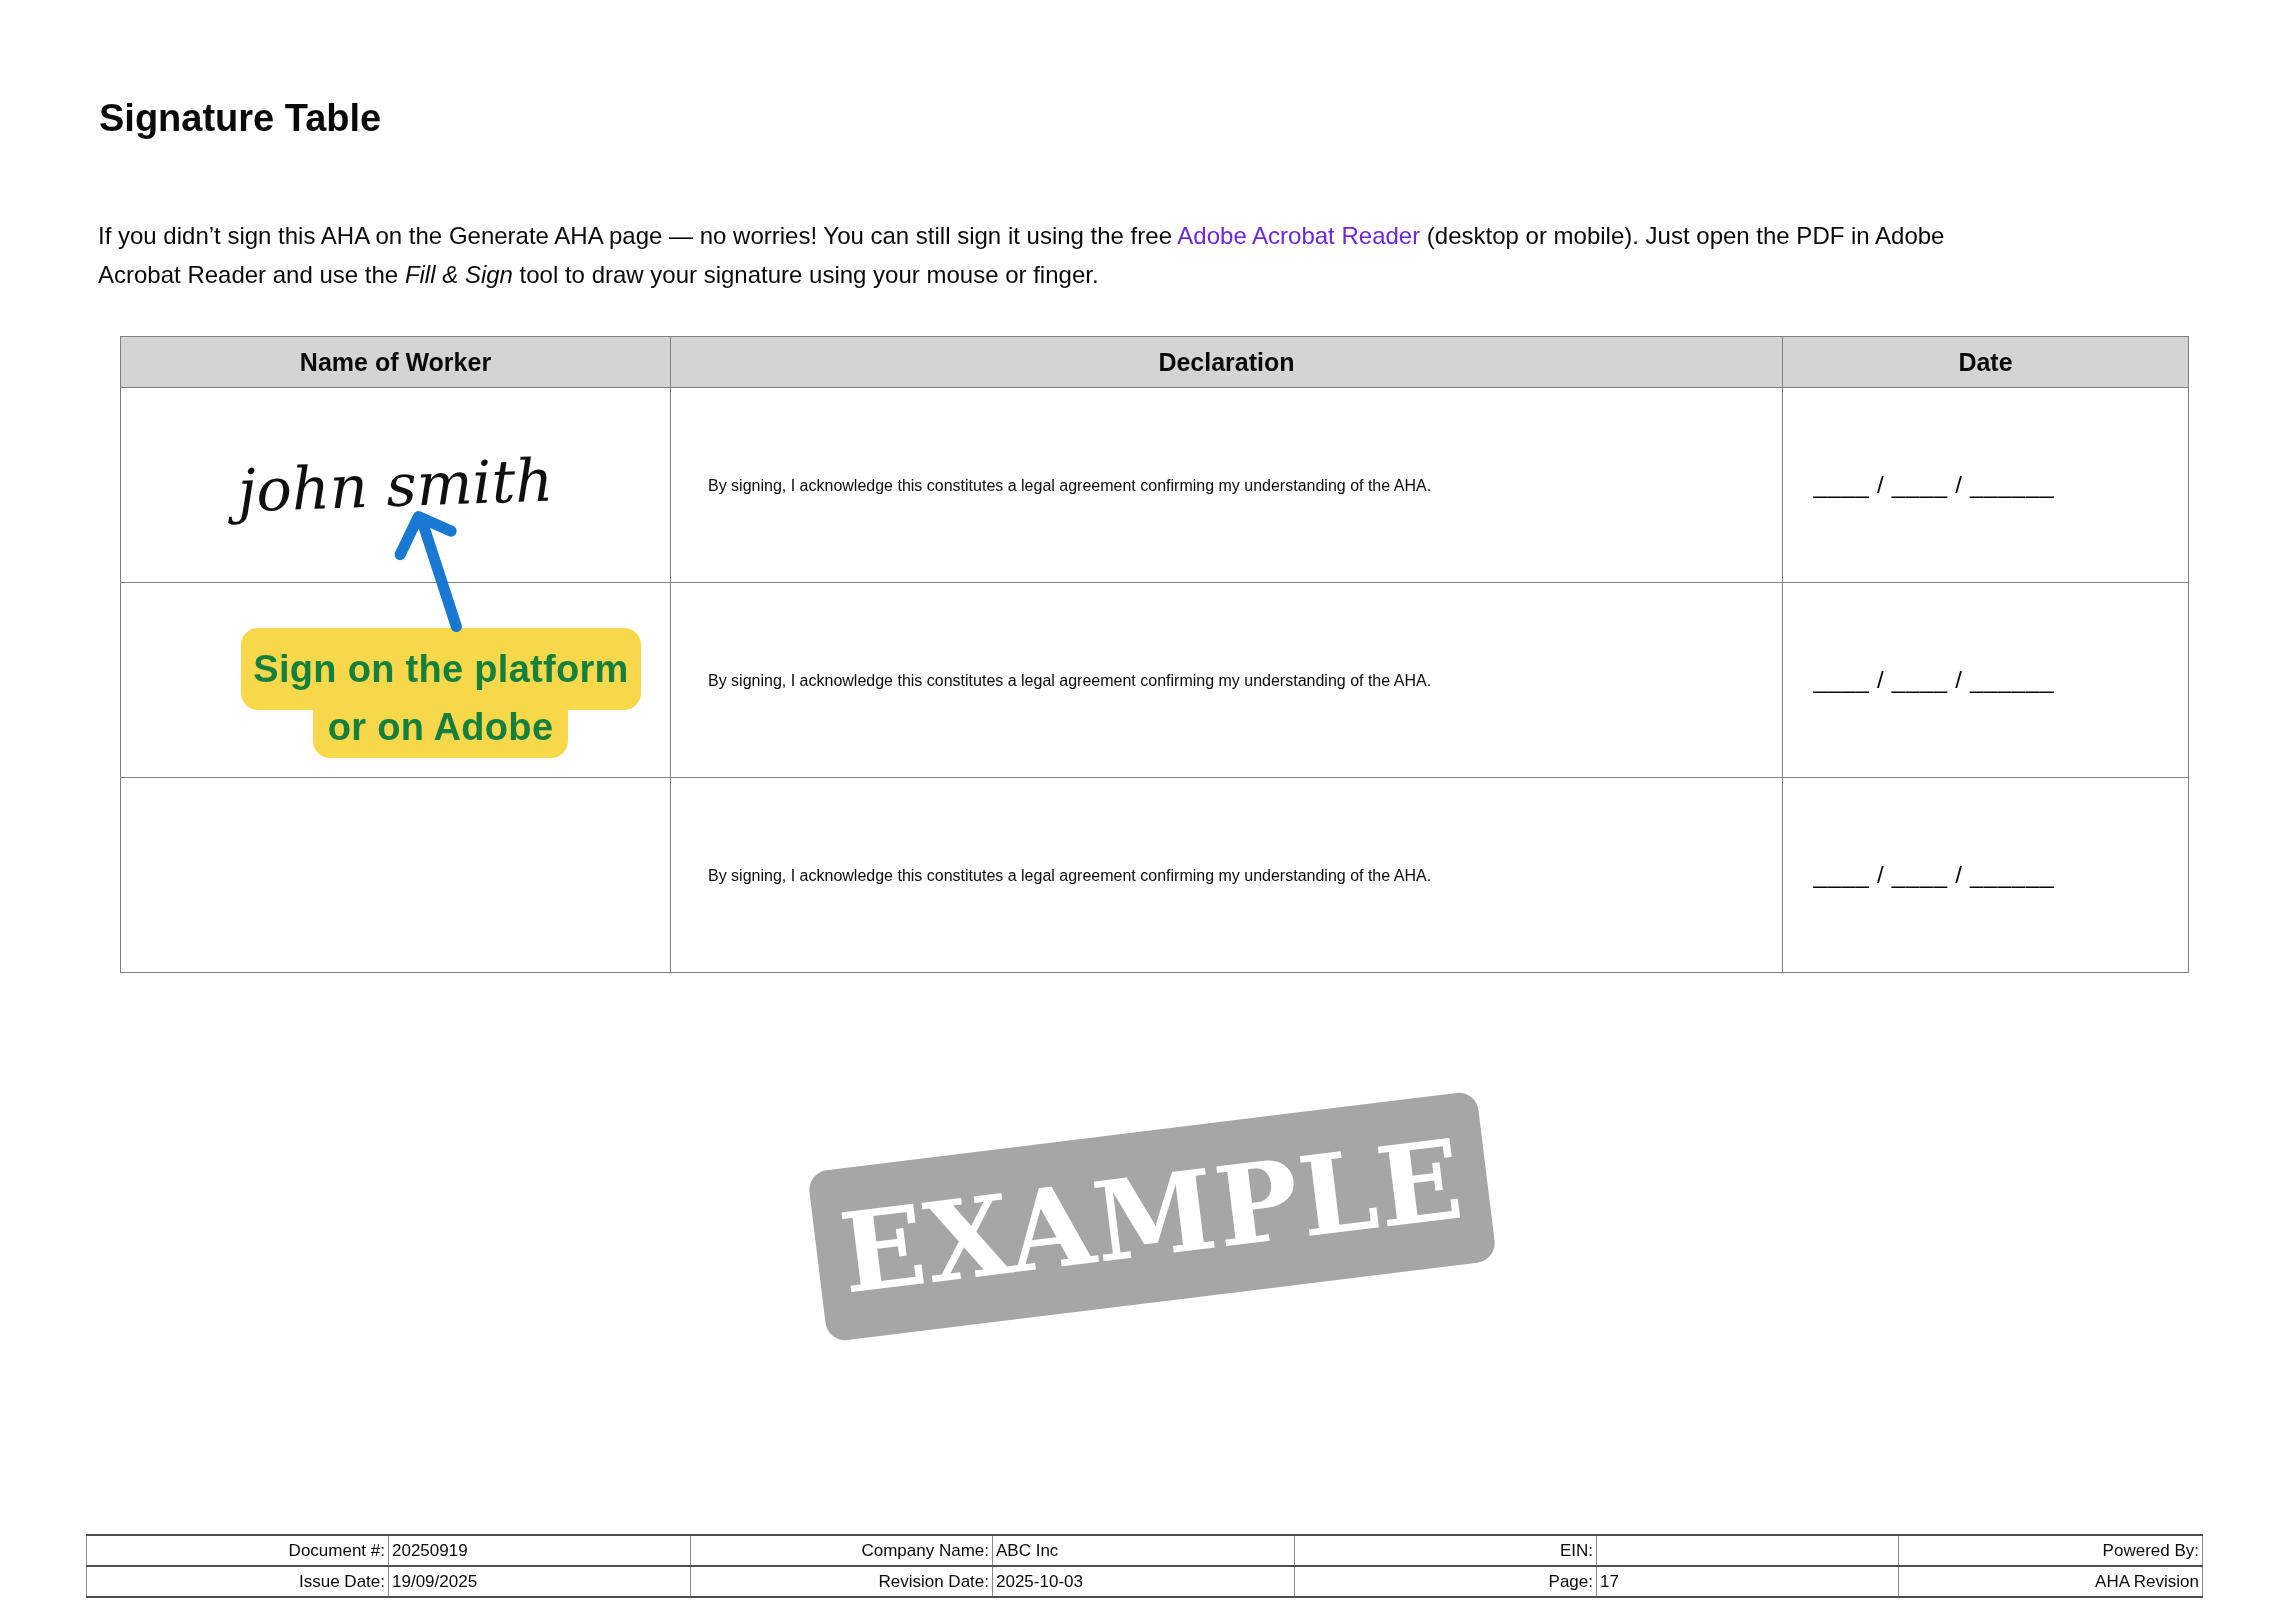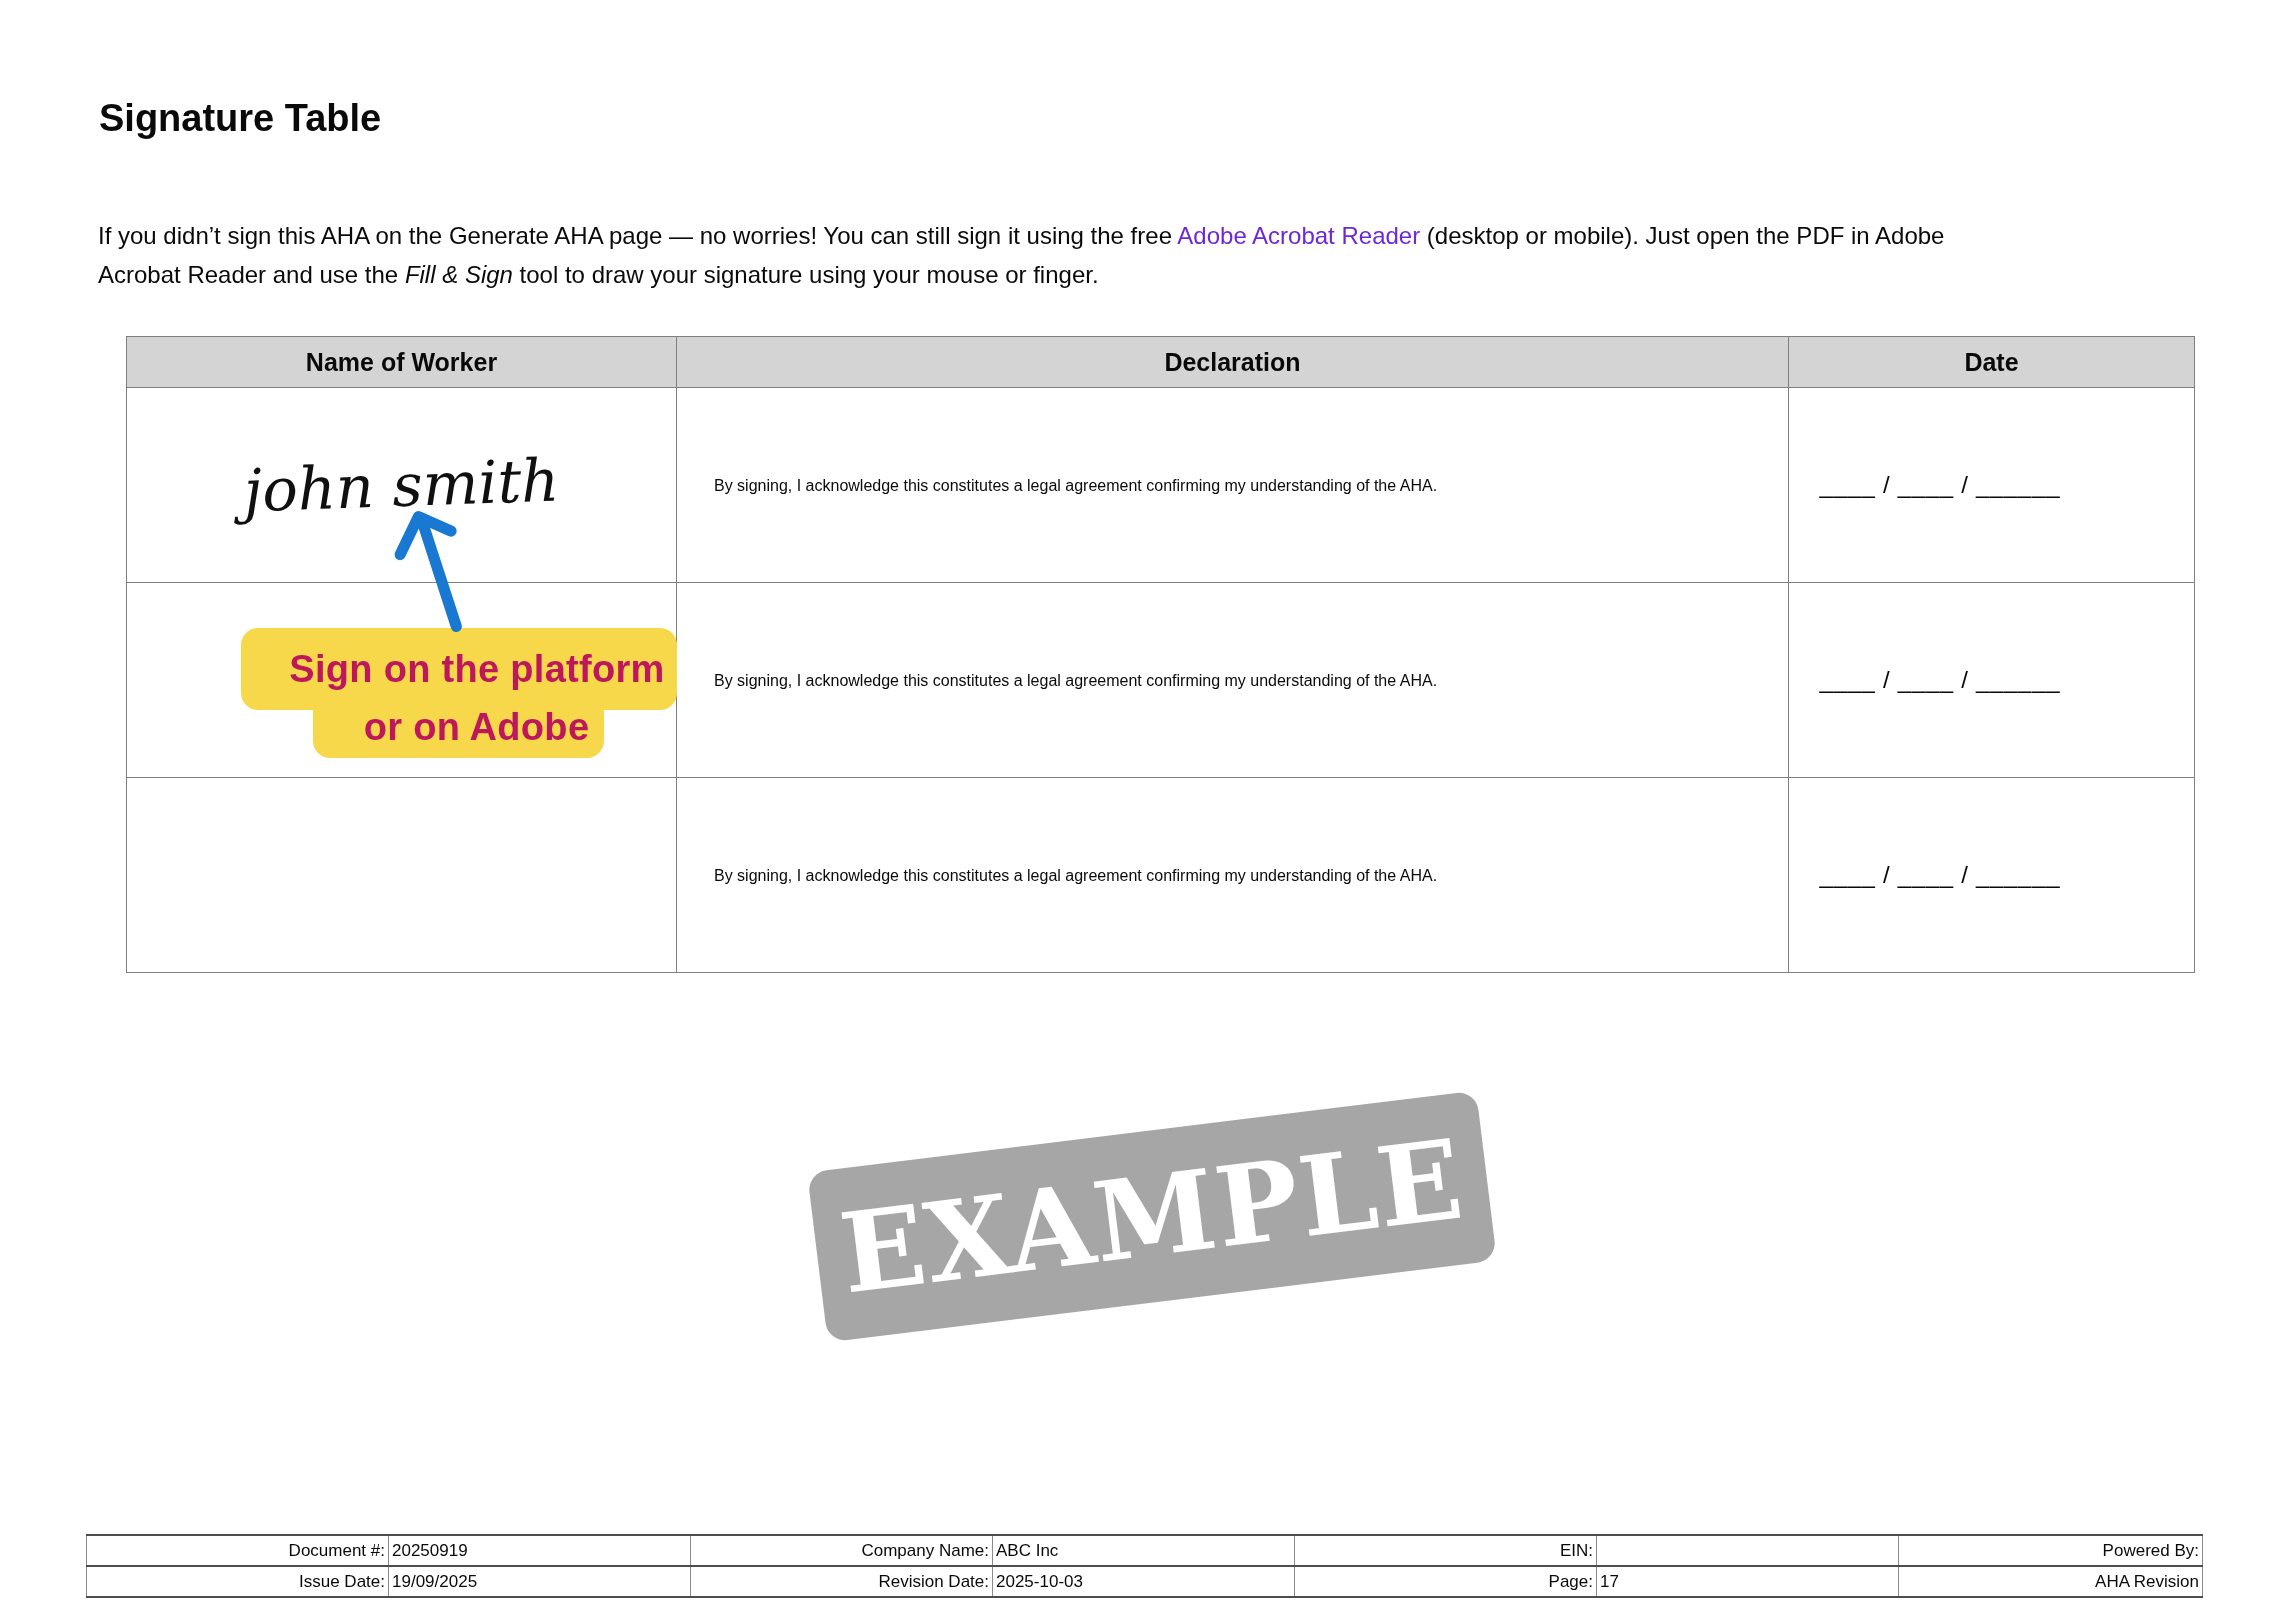--- a/index.html
+++ b/index.html
@@ -12,40 +12,40 @@
   
   .title{position:absolute;left:99px;top:99px;margin:0;font-size:38px;font-weight:bold;line-height:1;}
 
   
   .intro{position:absolute;left:98px;top:216px;font-size:24px;line-height:39px;}
   .intro .line{white-space:nowrap;}
   .link{color:#6d28d9;text-decoration:none;cursor:pointer;}
   .it{font-style:italic;}
 
   
-  table.sig{position:absolute;left:126px;top:336px;width:2068px;border-collapse:collapse;table-layout:fixed;}
+  table.sig{position:absolute;left:120px;top:336px;width:2068px;border-collapse:collapse;table-layout:fixed;}
   table.sig th{
     background:#D4D4D4;border:1.3px solid #7f7f7f;font-size:25px;font-weight:bold;
     text-align:center;vertical-align:middle;
   }
   table.sig thead tr{height:51px;}
   table.sig tbody tr{height:195px;}
   table.sig td{border:1.3px solid #7f7f7f;vertical-align:middle;background:#fff;}
   .decl-inner{margin-left:36px;width:870px;font-size:16px;line-height:33px;}
   .date-inner{margin-left:29.4px;font-size:24px;letter-spacing:0.7px;white-space:nowrap;}
   .signature{
     text-align:center;font-family:"DejaVu Serif",serif;font-style:italic;
     font-size:59px;transform:rotate(-2deg);color:#101010;
   }
 
   
   .co-box{
     position:absolute;background:#F7D84A;border-radius:17px;
     display:flex;align-items:center;justify-content:center;
-    color:#be185d;font-weight:bold;font-size:38px;letter-spacing:0.3px;padding-left:36px;
+    color:#15803d;font-weight:bold;font-size:38px;letter-spacing:0.3px;
   }
   .co-box1{left:241px;top:628px;width:400px;height:82px;}
   .co-box2{left:313px;top:696px;width:255px;height:62px;}
 
   
   .arrow{position:absolute;left:366px;top:484px;width:131px;height:170px;}
 
   
   .stamp{
     position:absolute;left:815px;top:1131px;width:674px;height:171px;

